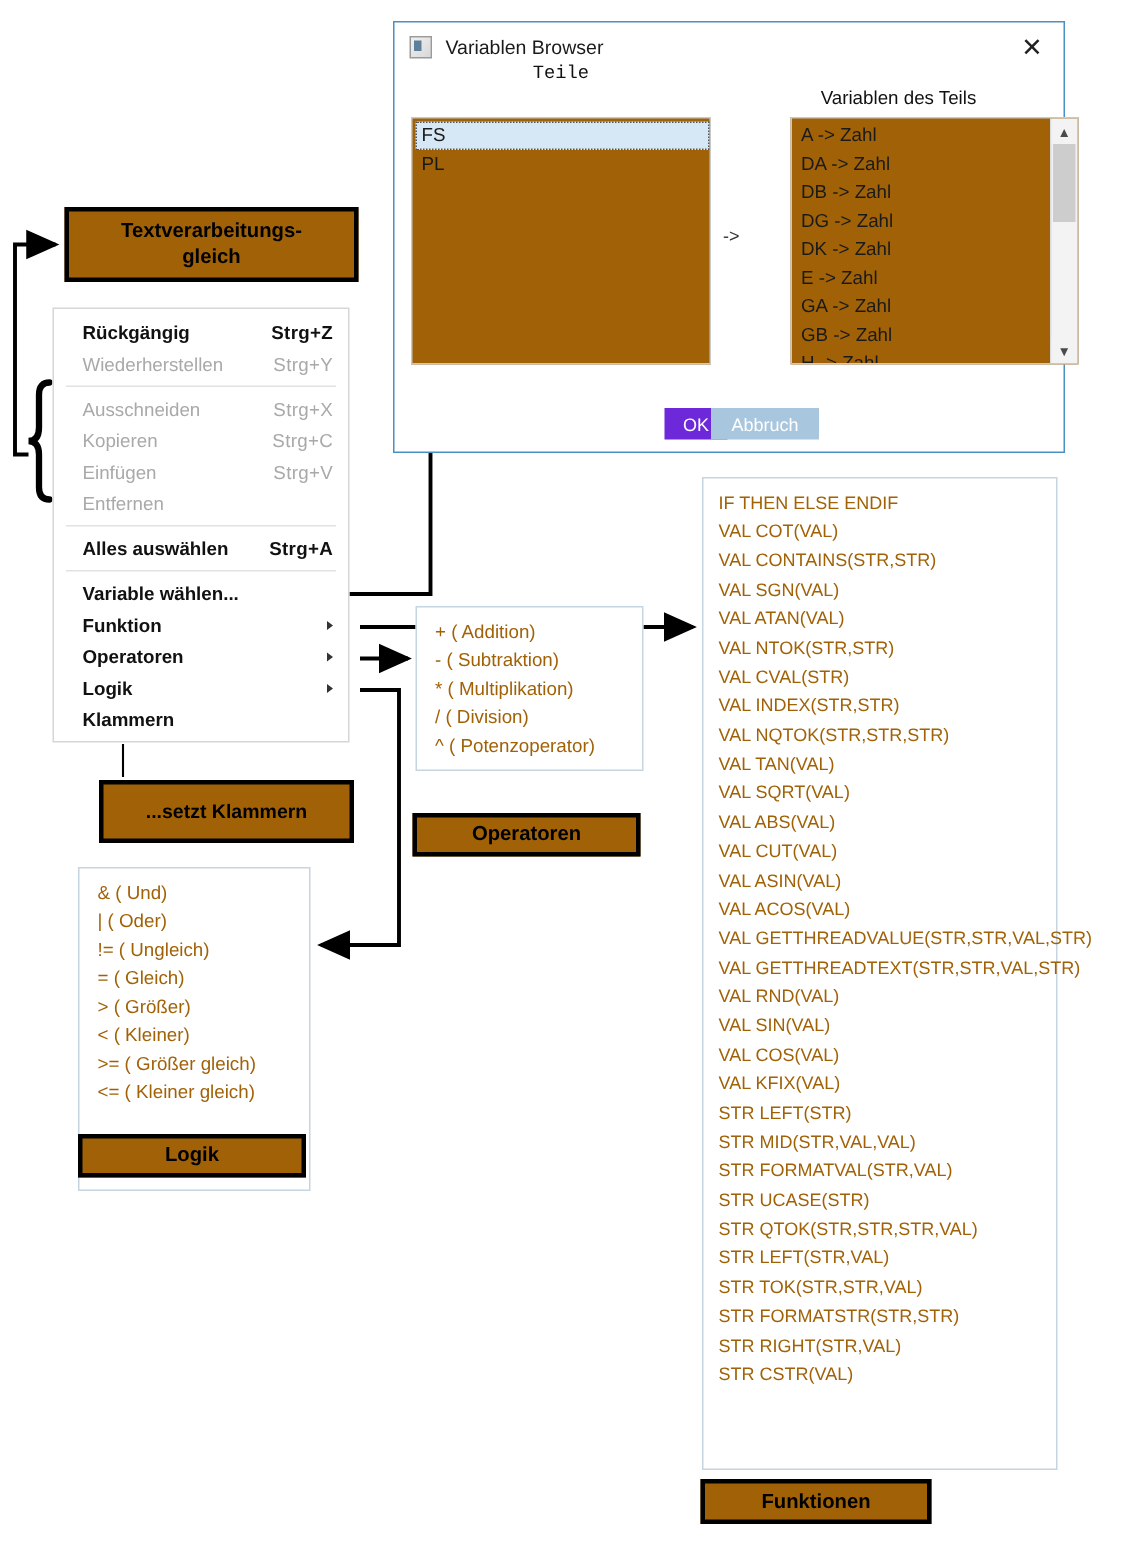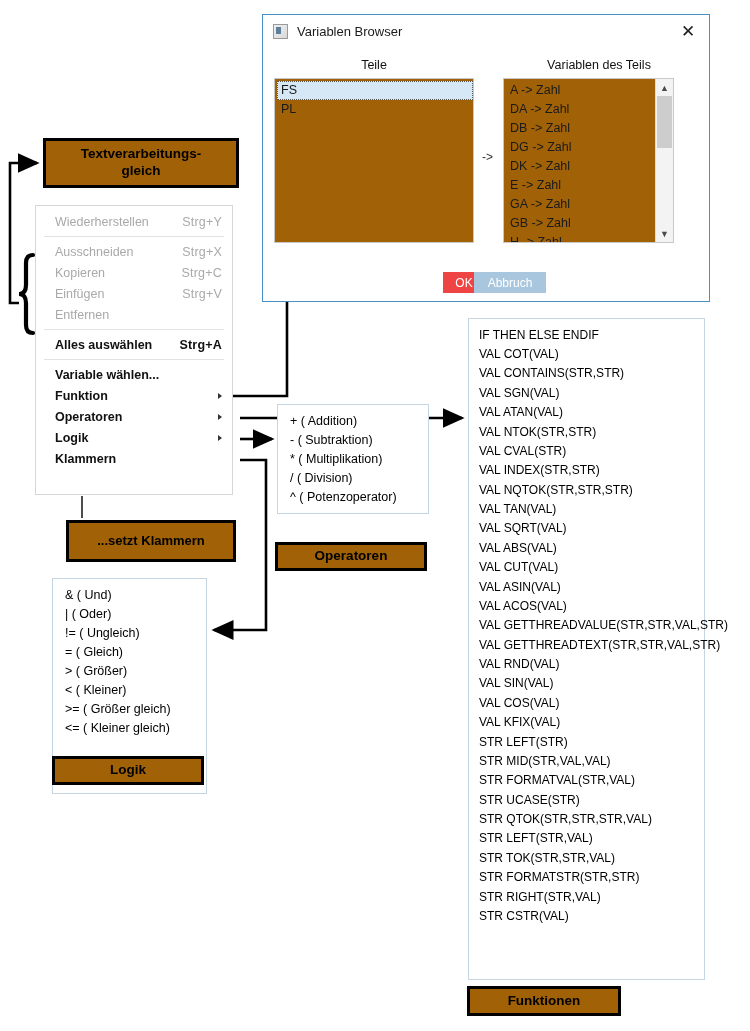--- a/index.html
+++ b/index.html
@@ -56,21 +56,21 @@
     font-size:17px;color:#222;line-height:1;
   }
   .vb-colhead{
     position:absolute;font-size:12.5px;color:#111;text-align:center;
   }
   .listbox{
     position:absolute;background:#a16207;border:1px solid #c8c8c8;
     box-sizing:border-box;overflow:hidden;
   }
   #teile-list{left:274px;top:78px;width:200px;height:165px;}
-  #vars-list{left:503px;top:78px;width:171px;height:165px;}
+  #vars-list{left:527px;top:78px;width:192px;height:165px;}
   .lb-item{
     font-size:12.5px;padding:1px 4px;color:#1a1a1a;line-height:17px;
     white-space:nowrap;
   }
   .lb-item.selected{
     background:#d6e8f5;outline:1px dotted #555;outline-offset:-1px;
   }
   #vars-inner{position:absolute;left:0;top:0;right:17px;padding:2px 0 0 2px;}
   #vars-scroll{
     position:absolute;right:0;top:0;bottom:0;width:17px;
@@ -84,21 +84,21 @@
     position:absolute;top:17px;left:1px;right:1px;height:52px;background:#cdcdcd;
   }
   #arrow-marker{
     position:absolute;left:482px;top:150px;font-size:12px;color:#333;
   }
   .dlgbtn{
     position:absolute;top:272px;height:21px;
     display:flex;align-items:center;justify-content:center;
     font-size:12px;color:#ffffff;box-sizing:border-box;
   }
-  #btn-ok{left:443px;width:42px;background:#ef4444;}
+  #btn-ok{left:443px;width:42px;background:#6d28d9;}
   #btn-cancel{left:474px;width:72px;background:#a8c6de;color:#ffffff;}
 
   
   #ctxmenu{
     left:35px;top:205px;width:198px;height:290px;
     background:#ffffff;border:1px solid #d6d6d6;
     box-sizing:border-box;padding:5px 0;
   }
   .mi{
     height:21px;display:flex;align-items:center;
@@ -116,21 +116,21 @@
     border-bottom:3.5px solid transparent;
   }
   .msep{height:1px;background:#e2e2e2;margin:4px 8px;}
 
   
   .optbox{
     position:absolute;background:#ffffff;border:1px solid #c5d5e2;
     box-sizing:border-box;padding:6px 0;
   }
   .optbox .opt{
-    font-size:12.5px;color:#000000;padding:2.5px 12px;white-space:nowrap;
+    font-size:12.5px;color:#a16207;padding:2.5px 12px;white-space:nowrap;
   }
   #operatoren-box{left:277px;top:404px;width:152px;height:110px;}
   #logik-box{left:52px;top:578px;width:155px;height:216px;}
   #funktionen-box{left:468px;top:318px;width:237px;height:662px;}
   #funktionen-box .opt{padding:2.7px 10px;font-size:12px;}
 
   
   #lbl-text{left:43px;top:138px;width:196px;height:50px;}
   #lbl-klammern{left:66px;top:520px;width:170px;height:42px;font-size:13px;}
   #lbl-operatoren{left:275px;top:542px;width:152px;height:29px;}
@@ -165,21 +165,21 @@
 </svg>
 
 <div class="abs" id="varbrowser">
   <div id="vb-titlebar">
     <span id="vb-appicon"></span>
     <span id="vb-title">Variablen Browser</span>
     <span id="vb-close">✕</span>
   </div>
 </div>
 
-<div class="vb-colhead" style="left:274px;top:58px;width:200px;">Teile</div>
+<div class="vb-colhead" style="left:274px;top:42px;width:200px;font-family:Liberation Mono, monospace;">Teile</div>
 <div class="vb-colhead" style="left:503px;top:58px;width:192px;">Variablen des Teils</div>
 
 <div class="listbox" id="teile-list">
   <div style="padding:2px 0 0 2px;">
     <div class="lb-item selected">FS</div>
     <div class="lb-item">PL</div>
   </div>
 </div>
 
 <div id="arrow-marker">-&gt;</div>
@@ -200,20 +200,24 @@
     <div class="sb-arrow">▲</div>
     <div id="sb-thumb"></div>
     <div class="sb-arrow" style="position:absolute;bottom:0;left:0;right:0;">▼</div>
   </div>
 </div>
 
 <div class="dlgbtn" id="btn-ok">OK</div>
 <div class="dlgbtn" id="btn-cancel">Abbruch</div>
 
 <div class="abs" id="ctxmenu">
+  <div class="mi enabled">
+    <span class="lbl">Rückgängig</span>
+    <span class="acc">Strg+Z</span>
+  </div>
   <div class="mi disabled">
     <span class="lbl">Wiederherstellen</span>
     <span class="acc">Strg+Y</span>
   </div>
   <div class="msep"></div>
   <div class="mi disabled">
     <span class="lbl">Ausschneiden</span>
     <span class="acc">Strg+X</span>
   </div>
   <div class="mi disabled">

